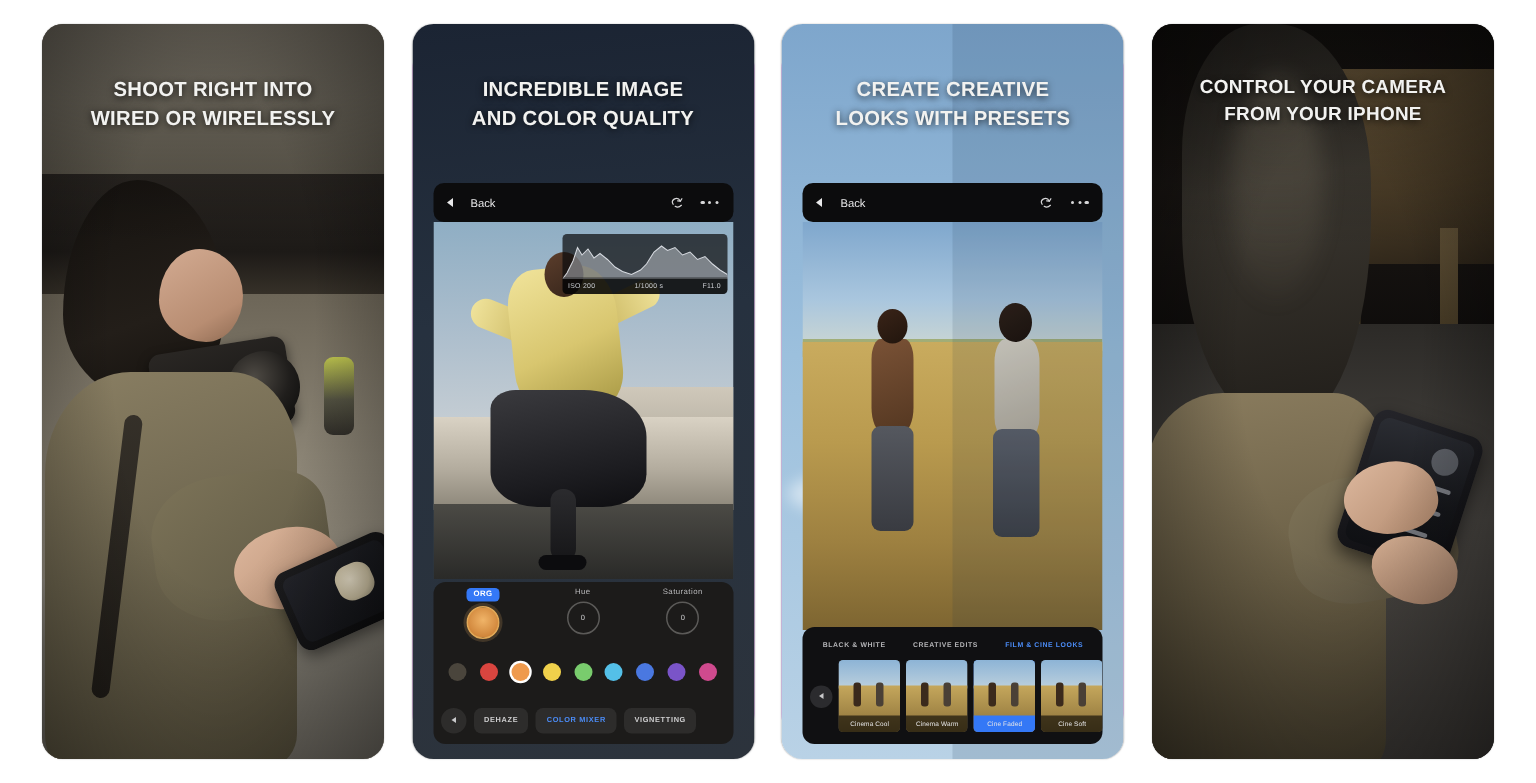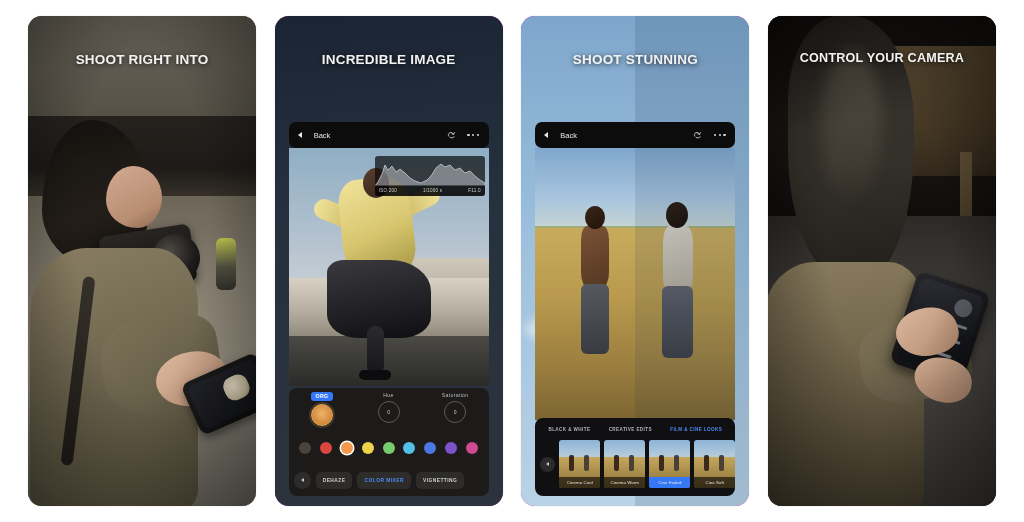--- a/index.html
+++ b/index.html
@@ -91,21 +91,21 @@
     border-radius:46% 50% 40% 54%;transform:rotate(-16deg);}
   .p1-fig{position:absolute;left:188px;top:222px;width:20px;height:52px;
     background:linear-gradient(180deg,#c8d14a 0%,#4a4a3a 55%,#22201c 100%);
     border-radius:6px;opacity:.85;}
   .p1-vig{position:absolute;inset:0;
     background:radial-gradient(ellipse at 50% 42%,rgba(0,0,0,0) 42%,rgba(0,0,0,.42) 100%);}
   .p1-top{position:absolute;left:0;right:0;top:0;height:150px;
     background:linear-gradient(180deg,rgba(0,0,0,.36) 0%,rgba(0,0,0,0) 100%);}
 
   
-  .screen{position:absolute;inset:0;background:#a21caf;}
+  .screen{position:absolute;inset:0;background:#a21caf;border-radius:30px;}
   .sky2{position:absolute;inset:0;
     background:linear-gradient(175deg,#1b2433 0%,#26313f 40%,#2c333c 100%);}
   .sky3{position:absolute;inset:0;
     background:linear-gradient(180deg,#7ea6cc 0%,#9cc0dd 45%,#b9d2e6 100%);}
   .sky3 .split{position:absolute;left:50%;top:0;bottom:0;right:0;
     background:rgba(20,50,80,.14);}
   .cloud{position:absolute;border-radius:50%;background:rgba(255,255,255,.5);filter:blur(5px);}
 
   .navbar{
     position:absolute;left:14px;right:14px;top:106px;height:26px;
@@ -299,29 +299,31 @@
       <div class="p1-phone">
         <div class="p1-phscr">
             <div class="p1-phsub"></div>
           </div>
       </div>
       <div class="p1-vig"></div>
       <div class="p1-top"></div>
     </div>
     <div class="headline">
       <span class="ln">SHOOT RIGHT INTO</span>
+      <span class="ln">WIRED OR WIRELESSLY</span>
     </div>
   </div>
 
   <div class="panel">
     <div class="screen">
       <div class="sky2"></div>
 
       <div class="headline">
         <span class="ln">INCREDIBLE IMAGE</span>
+        <span class="ln">AND COLOR QUALITY</span>
       </div>
 
       <div class="navbar">
         <div class="nav-back">
           <span class="chev"></span>
           <span>Back</span>
         </div>
         <div class="nav-sp"></div>
         <div class="nav-ic">
           <svg viewBox="0 0 16 16" width="11" height="11">
@@ -406,21 +408,22 @@
 
   <div class="panel">
     <div class="screen">
       <div class="sky3">
         <div class="split"></div>
         <div class="cloud" style="left:4px;top:300px;width:70px;height:26px;"></div>
         <div class="cloud" style="left:30px;top:326px;width:54px;height:18px;opacity:.6;"></div>
       </div>
 
       <div class="headline">
-        <span class="ln">SHOOT STUNNING</span>
+        <span class="ln">CREATE CREATIVE</span>
+        <span class="ln">LOOKS WITH PRESETS</span>
       </div>
 
       <div class="navbar">
         <div class="nav-back">
           <span class="chev"></span>
           <span>Back</span>
         </div>
         <div class="nav-sp"></div>
         <div class="nav-ic">
           <svg viewBox="0 0 16 16" width="11" height="11">
@@ -523,16 +526,17 @@
           <span class="p4-ln" style="top:66px;width:46px;"></span>
         </div>
       </div>
       <div class="p4-hand"></div>
       <div class="p4-hand2"></div>
       <div class="p4-vig"></div>
       <div class="p4-top"></div>
     </div>
     <div class="headline small">
       <span class="ln">CONTROL YOUR CAMERA</span>
+      <span class="ln">FROM YOUR IPHONE</span>
     </div>
   </div>
 
 </div>
 
 </body></html>

